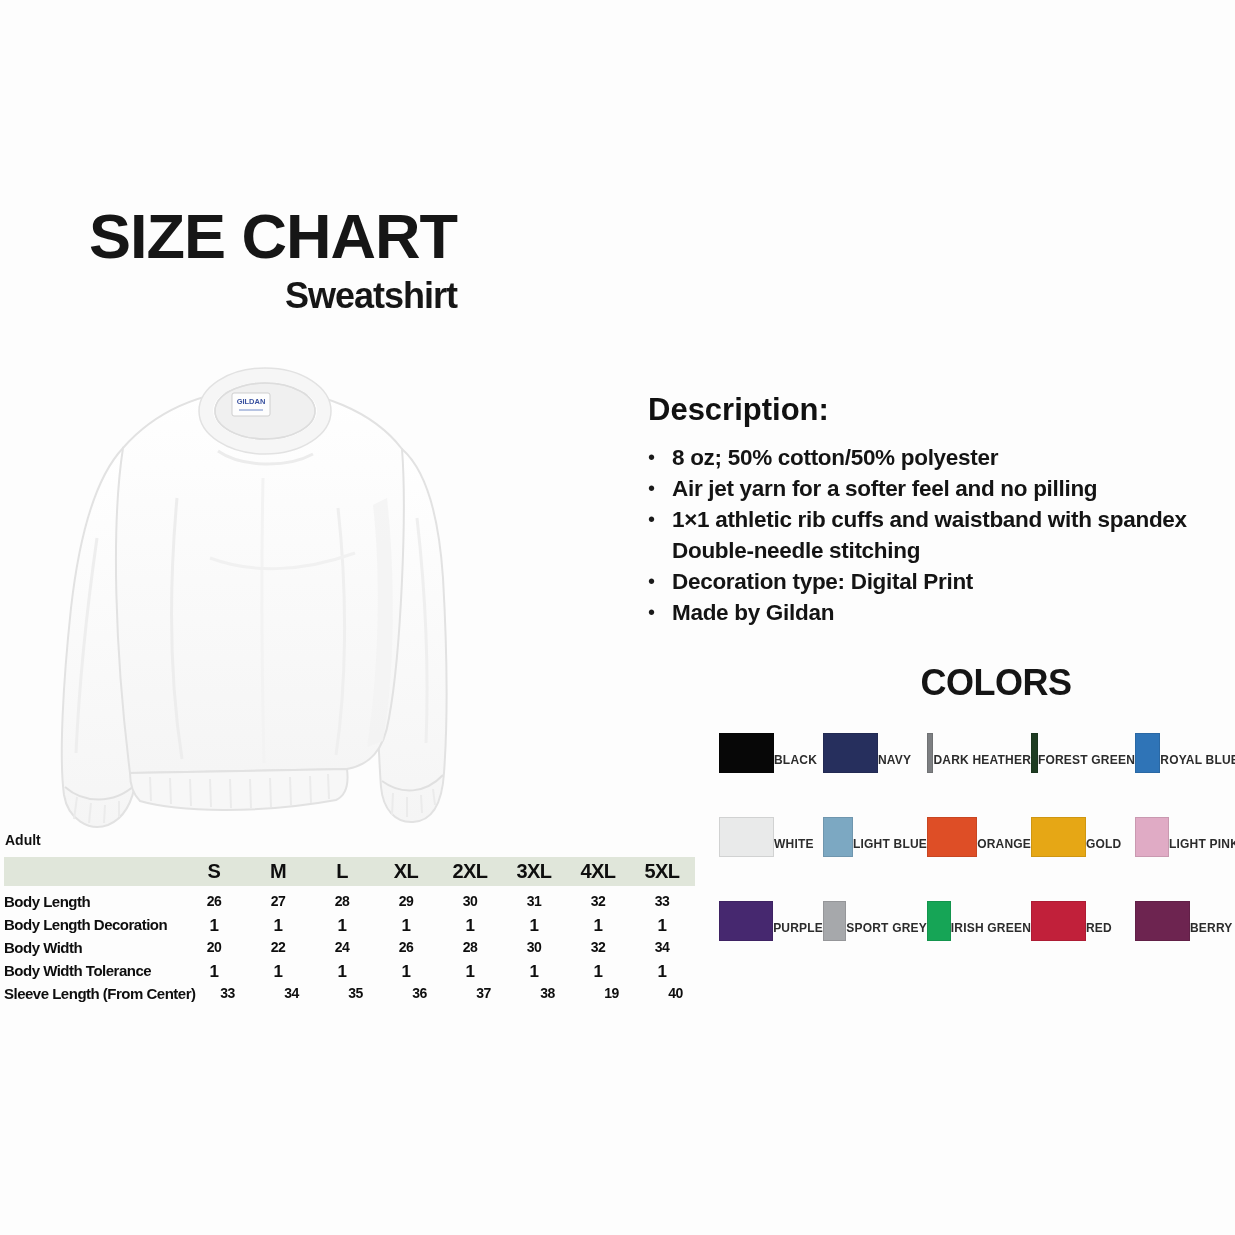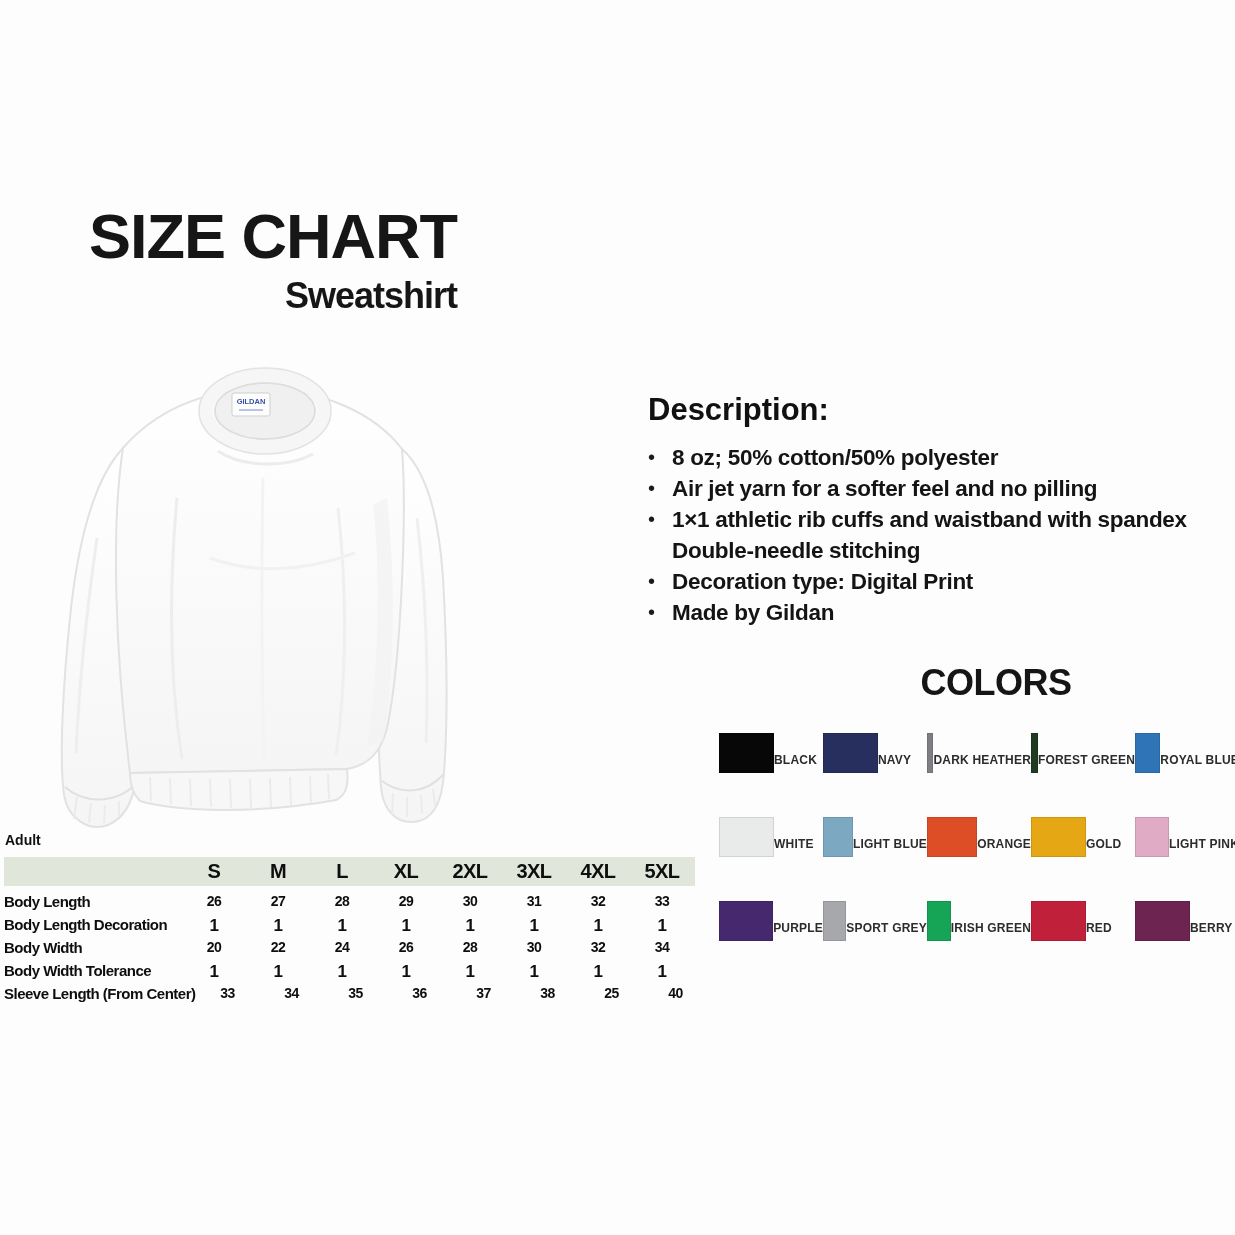--- a/index.html
+++ b/index.html
@@ -259,19 +259,19 @@
         <div class="cellv">1</div>
       </div>
       <div class="trow">
         <div class="rlabel">Sleeve Length (From Center)</div>
         <div class="cellv">33</div>
         <div class="cellv">34</div>
         <div class="cellv">35</div>
         <div class="cellv">36</div>
         <div class="cellv">37</div>
         <div class="cellv">38</div>
-        <div class="cellv">25</div>
+        <div class="cellv">19</div>
         <div class="cellv">40</div>
       </div>
     </div>
   </div>
 
 </div>
 
 </body></html>

